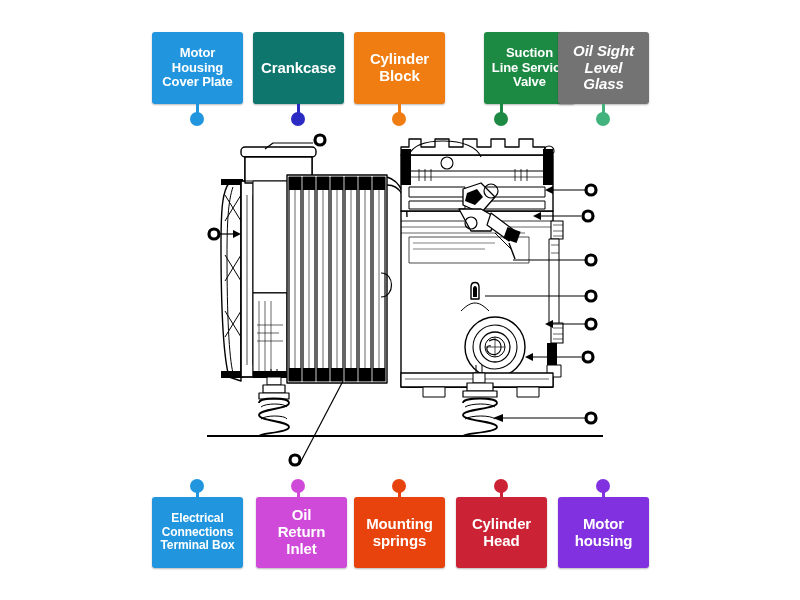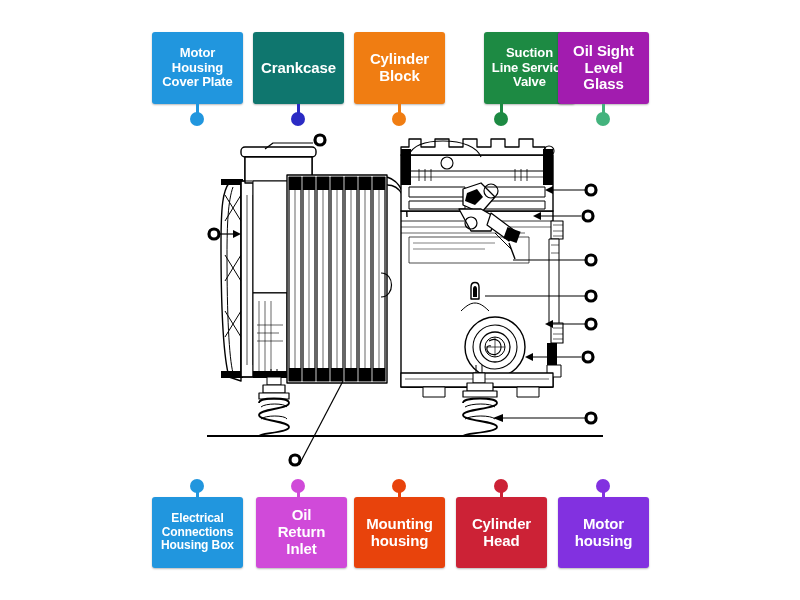--- a/index.html
+++ b/index.html
@@ -74,21 +74,21 @@
     <div class="dot" id="td2" style="left: 392px; top: 112px; background: rgb(240, 125, 18);"></div>
 
     <div class="label-box top-box" id="tb3" style="left: 456px; top: 32px; background: rgb(29, 138, 67); font-size: 13px; margin-left: 28px;">
       <span class="txt">Suction
 Line Service
 Valve</span>
     </div>
     <div class="stem" id="ts3" style="left: 499.5px; top: 104px; height: 12px; background: rgb(29, 138, 67);"></div>
     <div class="dot" id="td3" style="left: 494px; top: 112px; background: rgb(29, 138, 67);"></div>
 
-    <div class="label-box top-box" id="tb4" style="left: 558px; top: 32px; background: #a21caf; font-size: 15px;">
+    <div class="label-box top-box" id="tb4" style="left: 558px; top: 32px; background: #737373; font-size: 15px; font-style: italic;">
       <span class="txt">Oil Sight
 Level
 Glass</span>
     </div>
     <div class="stem" id="ts4" style="left: 601.5px; top: 104px; height: 12px; background: rgb(67, 179, 125);"></div>
     <div class="dot" id="td4" style="left: 596px; top: 112px; background: rgb(67, 179, 125);"></div>
   </div>
 
   <div id="diagram">
     <svg width="420" height="350" viewBox="0 0 420 350" xmlns="http://www.w3.org/2000/svg">
@@ -296,36 +296,36 @@
         </g>
       </g>
     </svg>
   </div>
 
   <div>
 
     <div class="label-box bottom-box" id="bb0" style="left: 152px; top: 497px; background: rgb(33, 150, 222); font-size: 12px;">
       <span class="txt">Electrical
 Connections
-Housing Box</span>
+Terminal Box</span>
     </div>
     <div class="stem" id="bs0" style="left: 195.5px; top: 485px; height: 12px; background: rgb(33, 150, 222);"></div>
     <div class="dot" id="bd0" style="left: 190px; top: 479px; background: rgb(33, 150, 222);"></div>
 
     <div class="label-box bottom-box" id="bb1" style="left: 256px; top: 497px; background: rgb(208, 74, 217); font-size: 15px;">
       <span class="txt">Oil
 Return
 Inlet</span>
     </div>
     <div class="stem" id="bs1" style="left: 296.5px; top: 485px; height: 12px; background: rgb(208, 74, 217);"></div>
     <div class="dot" id="bd1" style="left: 291px; top: 479px; background: rgb(208, 74, 217);"></div>
 
     <div class="label-box bottom-box" id="bb2" style="left: 354px; top: 497px; background: rgb(232, 67, 12); font-size: 15px;">
       <span class="txt">Mounting
-housing</span>
+springs</span>
     </div>
     <div class="stem" id="bs2" style="left: 397.5px; top: 485px; height: 12px; background: rgb(232, 67, 12);"></div>
     <div class="dot" id="bd2" style="left: 392px; top: 479px; background: rgb(232, 67, 12);"></div>
 
     <div class="label-box bottom-box" id="bb3" style="left: 456px; top: 497px; background: rgb(204, 34, 54); font-size: 15px;">
       <span class="txt">Cylinder
 Head</span>
     </div>
     <div class="stem" id="bs3" style="left: 499.5px; top: 485px; height: 12px; background: rgb(204, 34, 54);"></div>
     <div class="dot" id="bd3" style="left: 494px; top: 479px; background: rgb(204, 34, 54);"></div>

